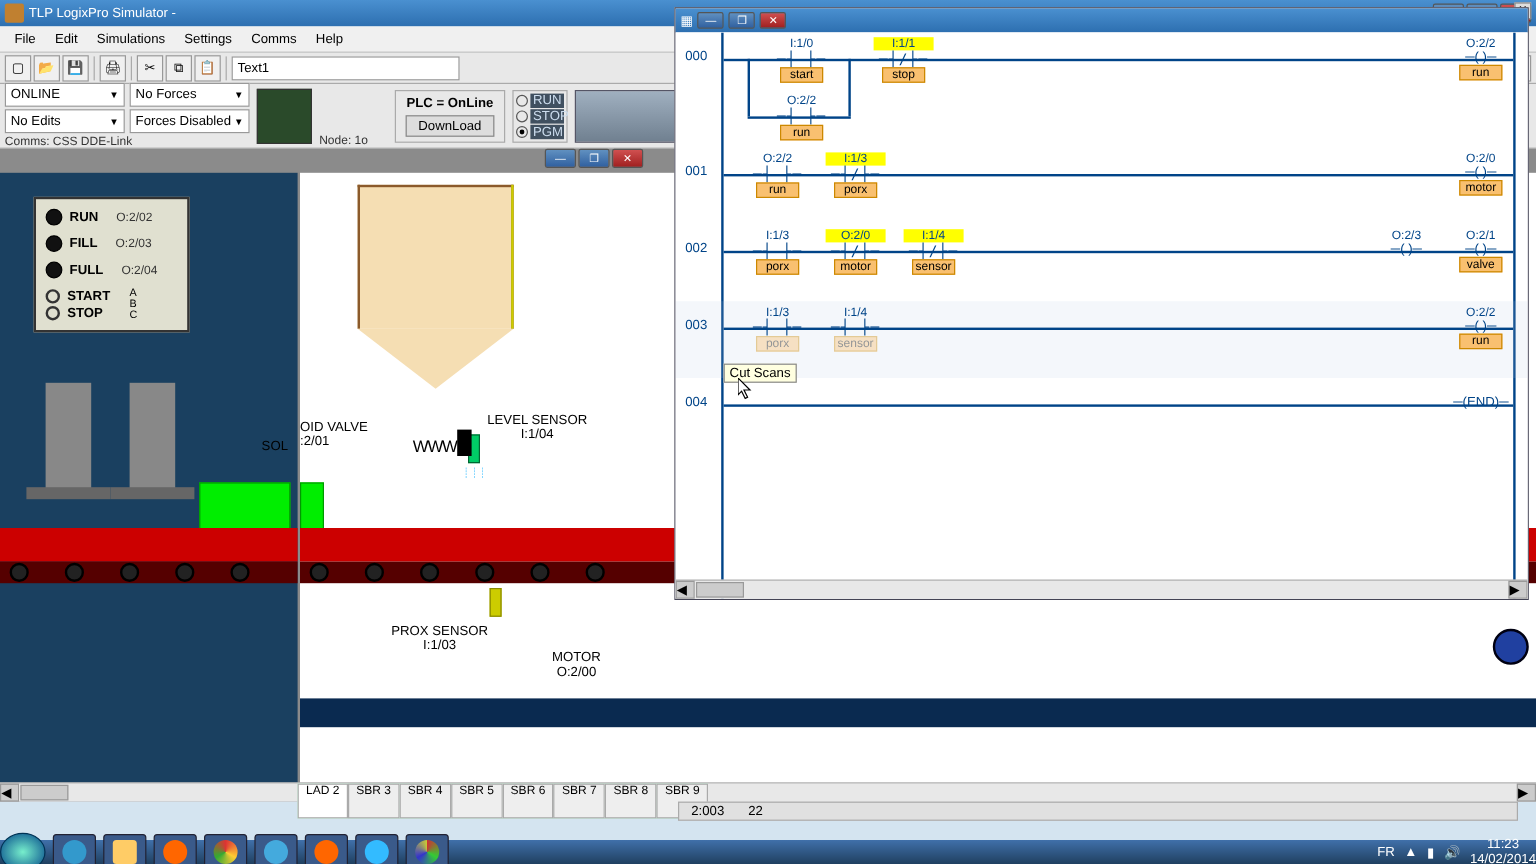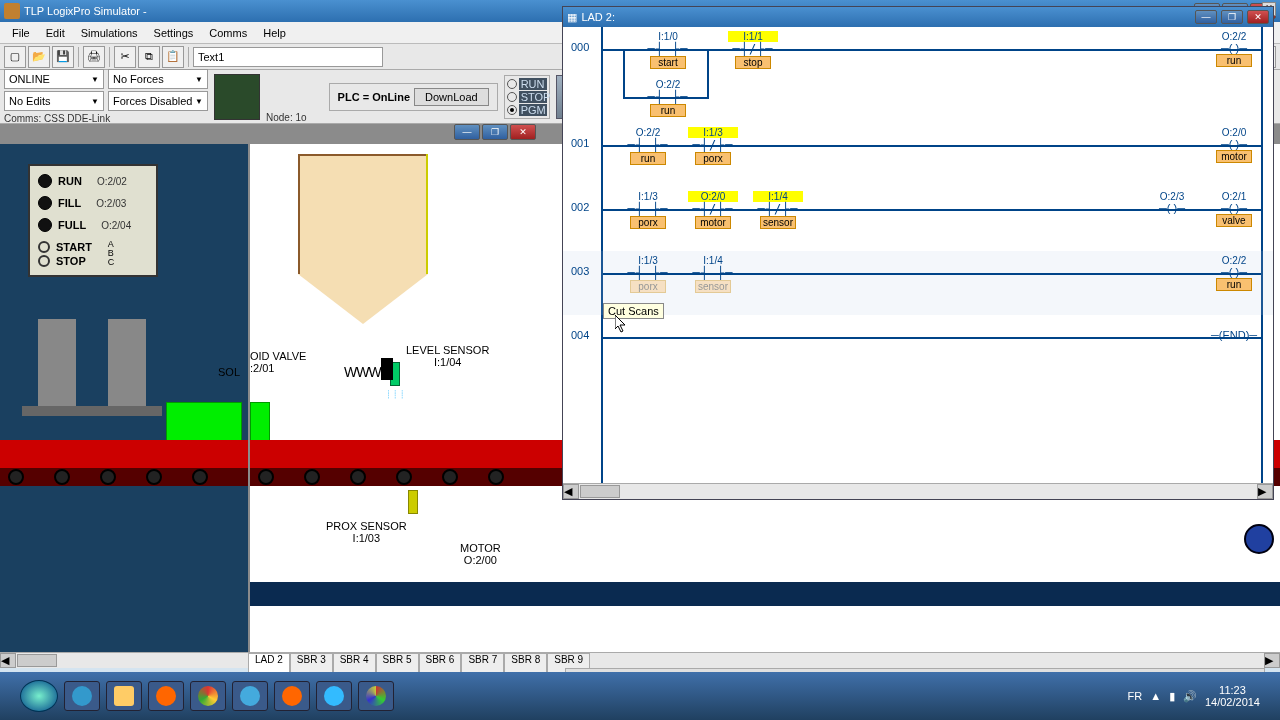--- a/index.html
+++ b/index.html
@@ -13,21 +13,21 @@
 .menubar{height:22px;background:#f0f0f0;display:flex;align-items:center;padding:0 4px;border-bottom:1px solid #bbb}
 .menubar span{padding:2px 8px;cursor:pointer}
 .toolbar{height:26px;background:#e8e8e8;border-bottom:1px solid #aaa;display:flex;align-items:center;padding:0 4px;gap:2px}
 .tbtn{width:22px;height:22px;border:1px solid #999;background:#f0f0f0;display:flex;align-items:center;justify-content:center;cursor:pointer}
 .sep{width:1px;height:20px;background:#aaa;margin:0 2px}
 .txtfield{width:190px;height:20px;border:1px solid #999;background:#fff;padding:0 4px}
 .toolbar2{height:54px;background:#e8e8e8;border-bottom:1px solid #aaa;display:flex;align-items:center;padding:0 4px;gap:6px}
 .combo{width:100px;height:20px;border:1px solid #999;background:#fff;padding:0 4px;display:flex;align-items:center;justify-content:space-between}
 .combo .arrow{font-size:8px}
 .driverline{font-size:10px;color:#333}
-.plcbox{border:1px solid #aaa;padding:4px 8px;display:flex;flex-direction:row;align-items:center;gap:4px;background:#e8e8e8}
+.plcbox{border:1px solid #aaa;padding:4px 8px;display:flex;flex-direction:column;align-items:center;gap:4px;background:#e8e8e8}
 .plcbtn{border:1px solid #888;background:#ddd;padding:2px 10px;cursor:pointer}
 .modebox{display:flex;flex-direction:column;gap:1px;font-size:9px;border:1px solid #aaa;padding:2px}
 .modebox .row{display:flex;align-items:center;gap:2px}
 .modebox .row .lbl{background:#405060;color:#cde;padding:0 2px;width:28px}
 .radio{width:10px;height:10px;border:1px solid #555;border-radius:50%;display:inline-block}
 .radio.sel::after{content:'';display:block;width:4px;height:4px;background:#000;border-radius:50%;margin:2px}
 .scansbox{border:1px solid #aaa;padding:3px 6px;display:flex;align-items:center;gap:4px}
 .scansbox input{width:28px;border:1px solid #999;text-align:right}
 .workspace{position:absolute;top:124px;left:0;right:0;bottom:52px;background:#8b8b8b}
 .subwin{position:absolute;background:#fff;border:1px solid #445}
@@ -85,21 +85,21 @@
 .cursor{position:absolute;width:12px;height:18px;z-index:60}
 .cursor svg{width:12px;height:18px}
 .scrollh{position:absolute;bottom:0;left:0;right:0;height:16px;background:#e0e0e0;border-top:1px solid #aaa;display:flex}
 .scrollh .sbtn{width:16px;height:15px;background:#ccc;border:1px solid #999}
 .scrollh .strack{flex:1;background:#e8e8e8}
 .scrollh .sthumb{width:40px;height:13px;background:#ccc;border:1px solid #999;margin:1px}
 .bottomtabs{position:absolute;left:248px;bottom:38px;height:29px;display:flex;background:#86efac}
 .btab{border:1px solid #aaa;padding:0 6px;background:#eee;font-size:10px;cursor:pointer}
 .btab.active{background:#fff}
 .statusbar{position:absolute;bottom:36px;left:565px;height:16px;display:flex;gap:20px;background:#e0e0e0;padding:0 10px;align-items:center;border:1px solid #aaa;width:700px}
-.taskbar{position:absolute;bottom:0;left:0;right:0;height:48px;background:linear-gradient(#4070aa,#204060);display:flex;align-items:center;padding:0 20px;gap:6px}
+.taskbar{position:absolute;bottom:0;left:0;right:0;height:20px;background:linear-gradient(#4070aa,#204060);display:flex;align-items:center;padding:0 0;gap:6px}
 .startbtn{width:38px;height:32px;border-radius:50%;background:radial-gradient(#7ec,#048);border:1px solid #035}
 .tbicon{width:36px;height:30px;background:#3a5a8a;border:1px solid #223;border-radius:3px;display:flex;align-items:center;justify-content:center}
 .tbicon .g{width:20px;height:20px;border-radius:3px}
 .tray{margin-left:auto;display:flex;align-items:center;gap:8px;color:#fff;font-size:10px}
 .tray .clock{text-align:center;line-height:12px}
 </style>
 </head>
 <body>
 
 <div class="titlebar">
@@ -303,21 +303,20 @@
       <div class="strack">
         <div class="sthumb"></div>
       </div>
       <div class="sbtn">▶</div>
     </div>
   </div>
 
   <div class="subwin" style="left:562px;top:6px;width:712px;height:494px">
     <div class="subtitle" style="background:linear-gradient(#4a90d0,#2d6fb0);color:#fff">
       <span>▦</span>
-      <span class="t">LAD 2:</span>
       <div class="winbtn">—</div>
       <div class="winbtn">❐</div>
       <div class="winbtn close">✕</div>
     </div>
     <div class="lad">
       <div class="rail l"></div>
       <div class="rail r"></div>
 
       <div class="rung" style="height:96px">
         <div class="rungnum">000</div>

